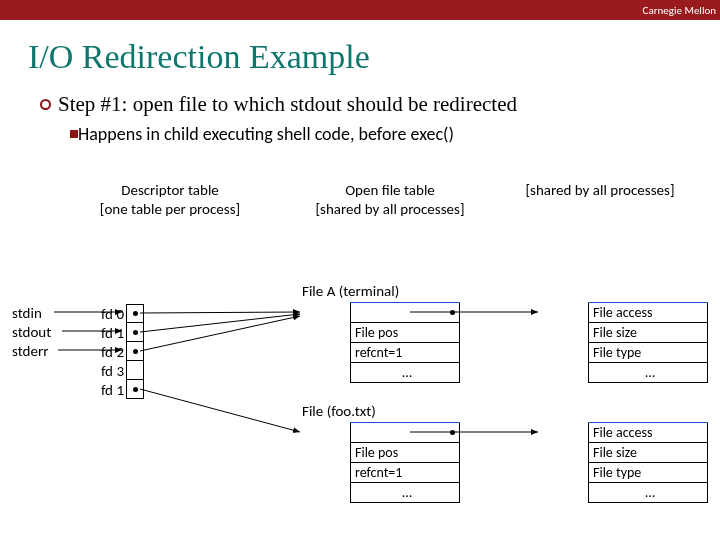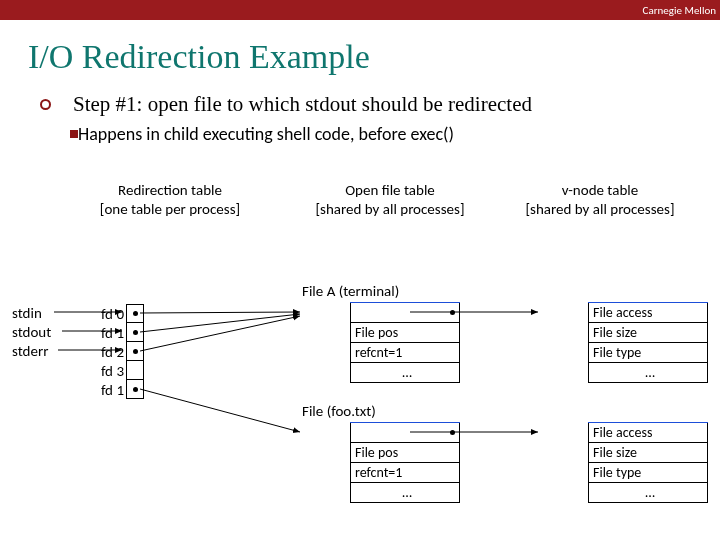--- a/index.html
+++ b/index.html
@@ -27,21 +27,21 @@
     font-size: 34px;
     font-weight: 400;
     color: #0f766e;
     padding: 18px 0 16px 28px;
     font-family: "Times New Roman", Calibri, serif;
   }
   .content { padding-left: 40px; }
   .step-line {
     display: flex;
     align-items: center;
-    gap: 22px;
+    gap: 7px;
     margin-bottom: 6px;
   }
   .circle-bullet {
     width: 11px; height: 11px;
     border: 2px solid #8a1515;
     border-radius: 50%;
     flex: none;
   }
   .step-text {
     font-size: 21px;
@@ -146,29 +146,28 @@
     <span class="circle-bullet"></span>
     <span class="step-text">Step #1: open file to which stdout should be redirected</span>
   </div>
   <div class="sub-line">
     <span class="square-bullet"></span>
     <span class="sub-text">Happens in child executing shell code, before exec()</span>
   </div>
 
   <div class="table-labels">
     <div class="label-col c1">
-      <div>Redirection table</div>
+      <div>Descriptor table</div>
       <div>[one table per process]</div>
     </div>
     <div class="label-col c2">
       <div>Open file table</div>
       <div>[shared by all processes]</div>
     </div>
     <div class="label-col c3">
-      <div>v-node table</div>
       <div>[shared by all processes]</div>
     </div>
   </div>
 </div>
 
 <div class="diagram">
 
   <div class="stdlabels">
     <div>stdin</div>
     <div>stdout</div>

